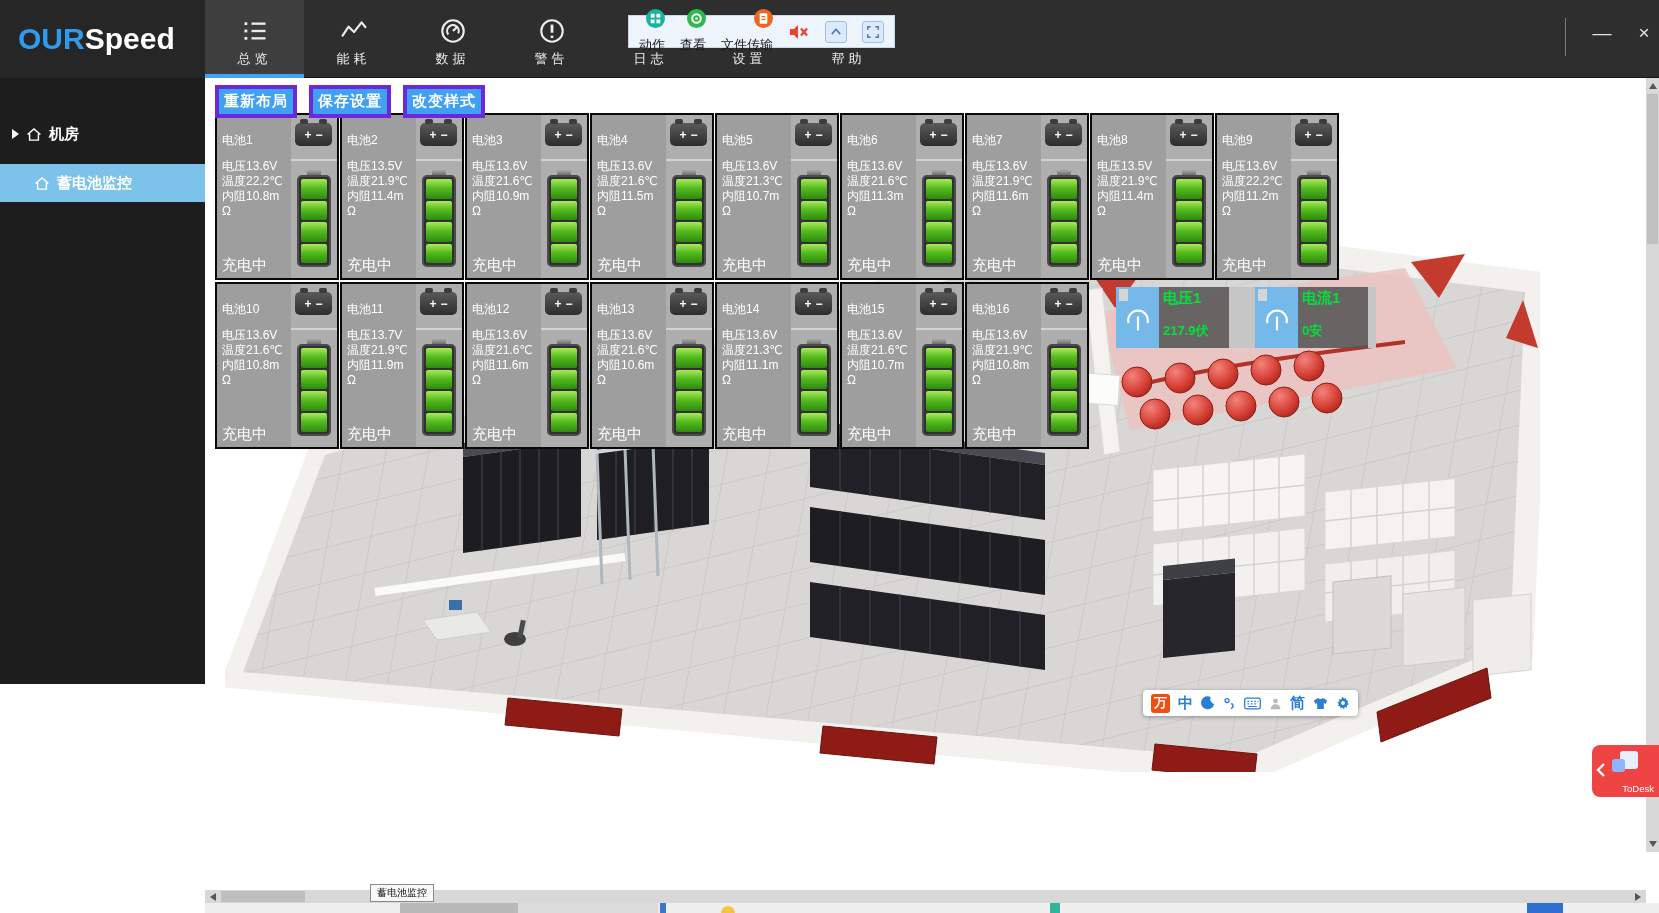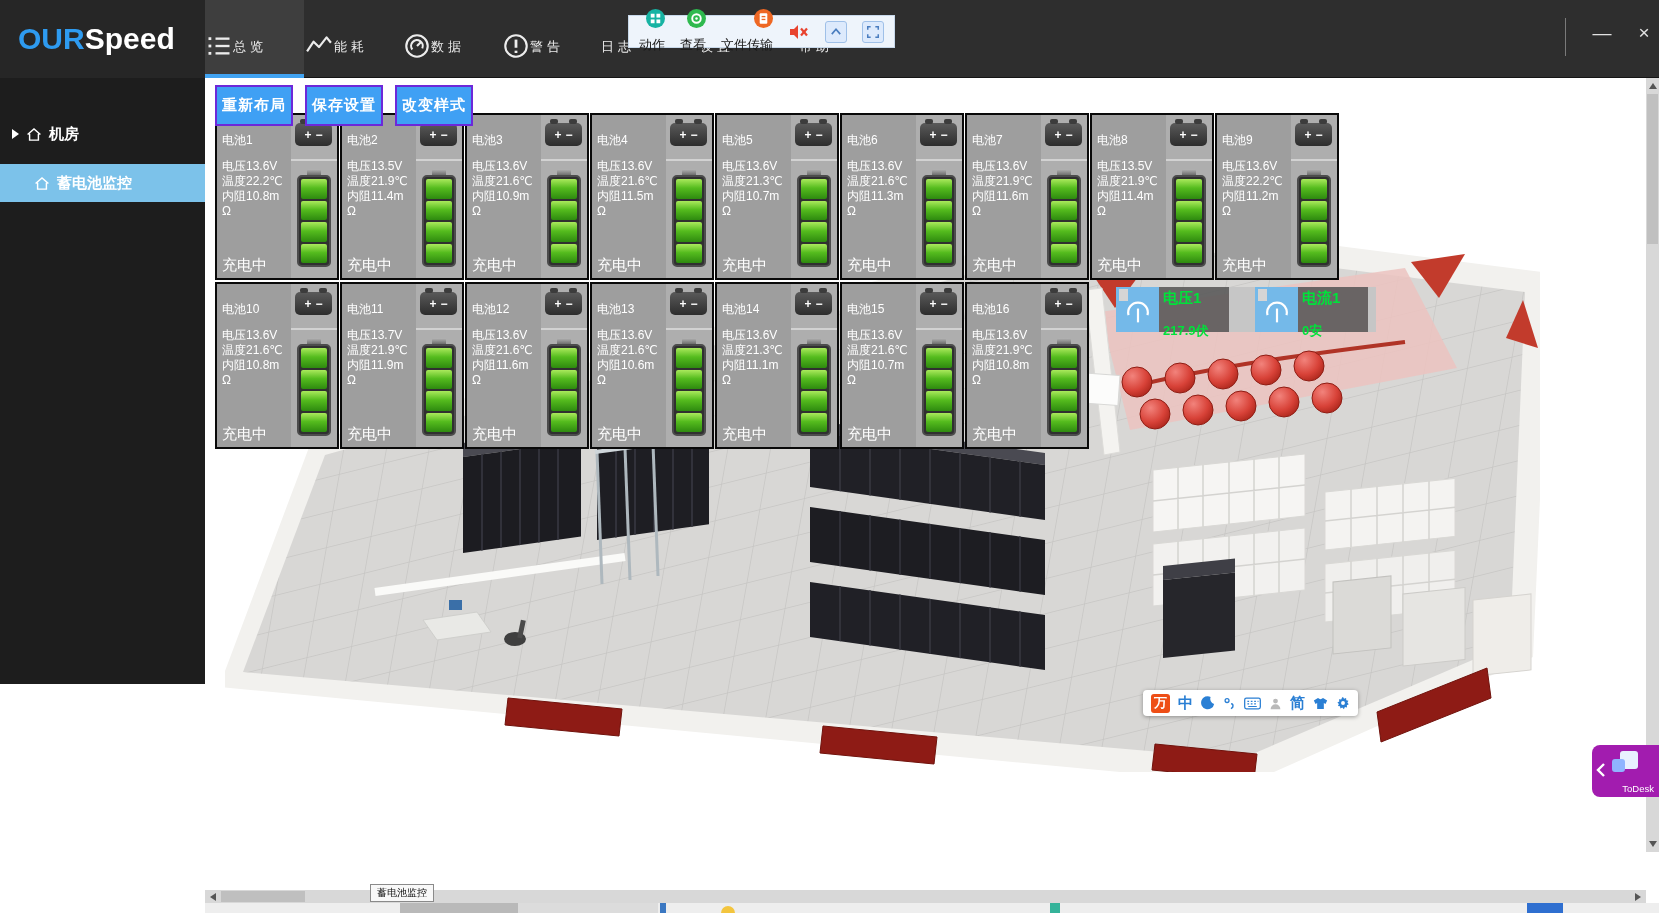--- a/index.html
+++ b/index.html
@@ -4,21 +4,21 @@
 <style>
   * { margin:0; padding:0; box-sizing:border-box; }
   html,body { width:1659px; height:913px; overflow:hidden; background:#fff;
     font-family:"Liberation Sans","DejaVu Sans",sans-serif; }
   .app { position:relative; width:1659px; height:913px; background:#fff; overflow:hidden; }
 
   
   .header { position:absolute; left:205px; top:0; width:1454px; height:78px;
     background:#2e2e2e; z-index:10; border-bottom:1px solid #151515; }
   .nav { position:absolute; left:0; top:0; height:78px; display:flex; }
-  .nav-item { width:99px; height:78px; display:flex; flex-direction:row; align-items:center;
+  .nav-item { width:99px; height:78px; display:flex; flex-direction:column; align-items:center;
     justify-content:flex-start; padding-top:14px; cursor:pointer; position:relative; }
   .nav-item .nav-icon { height:34px; display:flex; align-items:center; justify-content:center; }
   .nav-item .nav-label { color:#ececec; font-size:13px; letter-spacing:4px; margin-top:2px; }
   .nav-item.active { background:#3e3e3e; }
   .nav-item.active::after { content:""; position:absolute; left:0; bottom:0; width:100%; height:4px; background:#41a3f1; }
 
   
   .remote-bar { position:absolute; left:423px; top:15px; height:33px; display:flex; align-items:center;
     gap:15px; background:#eef4fb; border:1px solid #c7d8ea; padding:0 10px; z-index:30; }
   .remote-item { display:flex; align-items:flex-end; gap:8px; cursor:pointer;flex-direction:column; }
@@ -47,22 +47,22 @@
     color:#fff; font-size:15px; font-weight:bold; cursor:pointer; }
   .side-item .tri { width:0; height:0; border-left:7px solid #fff; border-top:5px solid transparent;
     border-bottom:5px solid transparent; }
   .side-item.active { background:#7cc2ea; padding-left:34px; height:38px; margin-top:12px; }
   .home-ico svg { display:block; }
 
   
   .content { position:absolute; left:205px; top:78px; width:1441px; height:812px; background:#fff; overflow:hidden; z-index:1; }
 
   .btn-row { position:absolute; left:10px; top:7px; display:flex; gap:12px; z-index:6; }
-  .blue-btn { background:#3fa0f4; border:2px solid #6d28d9; color:#fff; font-size:15px; font-weight:bold;
-    padding:9px 5px; letter-spacing:1px; cursor:pointer; font-family:inherit; }
+  .blue-btn { background:#3fa0f4; border:4px solid #6d28d9; color:#fff; font-size:15px; font-weight:bold;
+    padding:3px 5px; letter-spacing:1px; cursor:pointer; font-family:inherit; }
 
   
   .room { position:absolute; left:20px; top:74px; width:1315px; height:620px; z-index:1; }
 
   
   .battery-row { position:absolute; left:10px; display:grid; grid-template-columns:repeat(9,124px); gap:1px; z-index:3; }
   #battery-row-1 { top:35px; }
   #battery-row-2 { top:204px; grid-template-columns:repeat(7,124px); }
   .card { width:124px; height:167px; background:#9e9e9e; border:2px solid #090909; position:relative; }
   .card-title { position:absolute; left:5px; top:17px; color:#fff; font-size:12px; z-index:2; }
@@ -74,21 +74,21 @@
   .batt-icon i { position:absolute; top:-4px; width:8px; height:5px; background:#3c3c3c; border-radius:2px; }
   .batt-icon i.b1 { left:5px; } .batt-icon i.b2 { right:5px; }
   .batt-green { position:absolute; left:6px; top:54px; width:34px; }
   .batt-green .cap { width:14px; height:6px; margin:0 auto; background:linear-gradient(#b5b5b5,#6e6e6e); border-radius:2px 2px 0 0; }
   .batt-green .bbody { height:92px; border:2px solid #4c4c4c; border-radius:5px; background:#303030; padding:2px; display:flex; flex-direction:column; gap:2px; }
   .batt-green .seg { flex:1; border-radius:2px; background:linear-gradient(#aae95c 0%,#55bc1e 45%,#2e8a0f 100%); }
   .card-info { position:absolute; left:5px; top:44px; width:73px; color:#fff; font-size:12px; line-height:15px; }
   .card-status { position:absolute; left:5px; bottom:3px; color:#fff; font-size:15px; }
 
   
-  .meters { position:absolute; left:887px; top:209px; height:45px; display:flex; z-index:3;padding-left:24px; }
+  .meters { position:absolute; left:887px; top:209px; height:61px; display:flex; z-index:3;padding-left:24px; }
   .meter { display:flex; cursor:pointer; }
   .meter-icon { width:43px; background:#74b9e9; position:relative; display:flex; align-items:center; justify-content:center; }
   .meter-icon .tab { position:absolute; left:3px; top:2px; width:9px; height:12px; background:#d5d5d5; }
   .meter-text { width:70px; background:rgba(86,86,86,0.88); padding:3px 4px 0 4px; }
   .meter-name { color:#00e23a; font-size:15px; font-weight:bold; line-height:16px; }
   .meter-value { color:#00e23a; font-size:13px; font-weight:bold; line-height:16px; margin-top:17px; }
   .meter-spacer { width:26px; background:#c6c6c6; }
   .meter-tail { width:8px; background:#c6c6c6; }
 
   
@@ -110,21 +110,21 @@
   .arr-left { top:3px; left:5px; border-top:4px solid transparent; border-bottom:4px solid transparent; border-right:6px solid #555; }
   .arr-right { top:3px; right:5px; border-top:4px solid transparent; border-bottom:4px solid transparent; border-left:6px solid #555; }
 
   
   .taskbar { position:absolute; left:205px; top:903px; width:1454px; height:10px; background:#eeeeee; z-index:4; }
   .taskbar .seg { position:absolute; top:0; height:10px; }
   .tooltip { position:absolute; left:370px; top:884px; background:#f8f8f8; border:1px solid #8a8a8a;
     font-size:10px; color:#111; padding:1px 6px; z-index:40; }
 
   
-  .todesk { position:absolute; left:1592px; top:745px; width:67px; height:52px; background:#a21caf;
+  .todesk { position:absolute; left:1592px; top:745px; width:67px; height:52px; background:#ef4444;
     border-radius:8px 0 0 8px; z-index:50; cursor:pointer; }
   .todesk .chev { position:absolute; left:4px; top:17px; }
   .todesk .sq1 { position:absolute; left:28px; top:6px; width:18px; height:18px; background:#e8f0ff; border-radius:3px; }
   .todesk .sq2 { position:absolute; left:20px; top:14px; width:13px; height:13px; background:#8fb4ff; border-radius:3px; }
   .todesk .td-label { position:absolute; right:5px; bottom:3px; color:#fff; font-size:9.5px; }
 </style>
 </head>
 <body>
 
 <div class="app">

